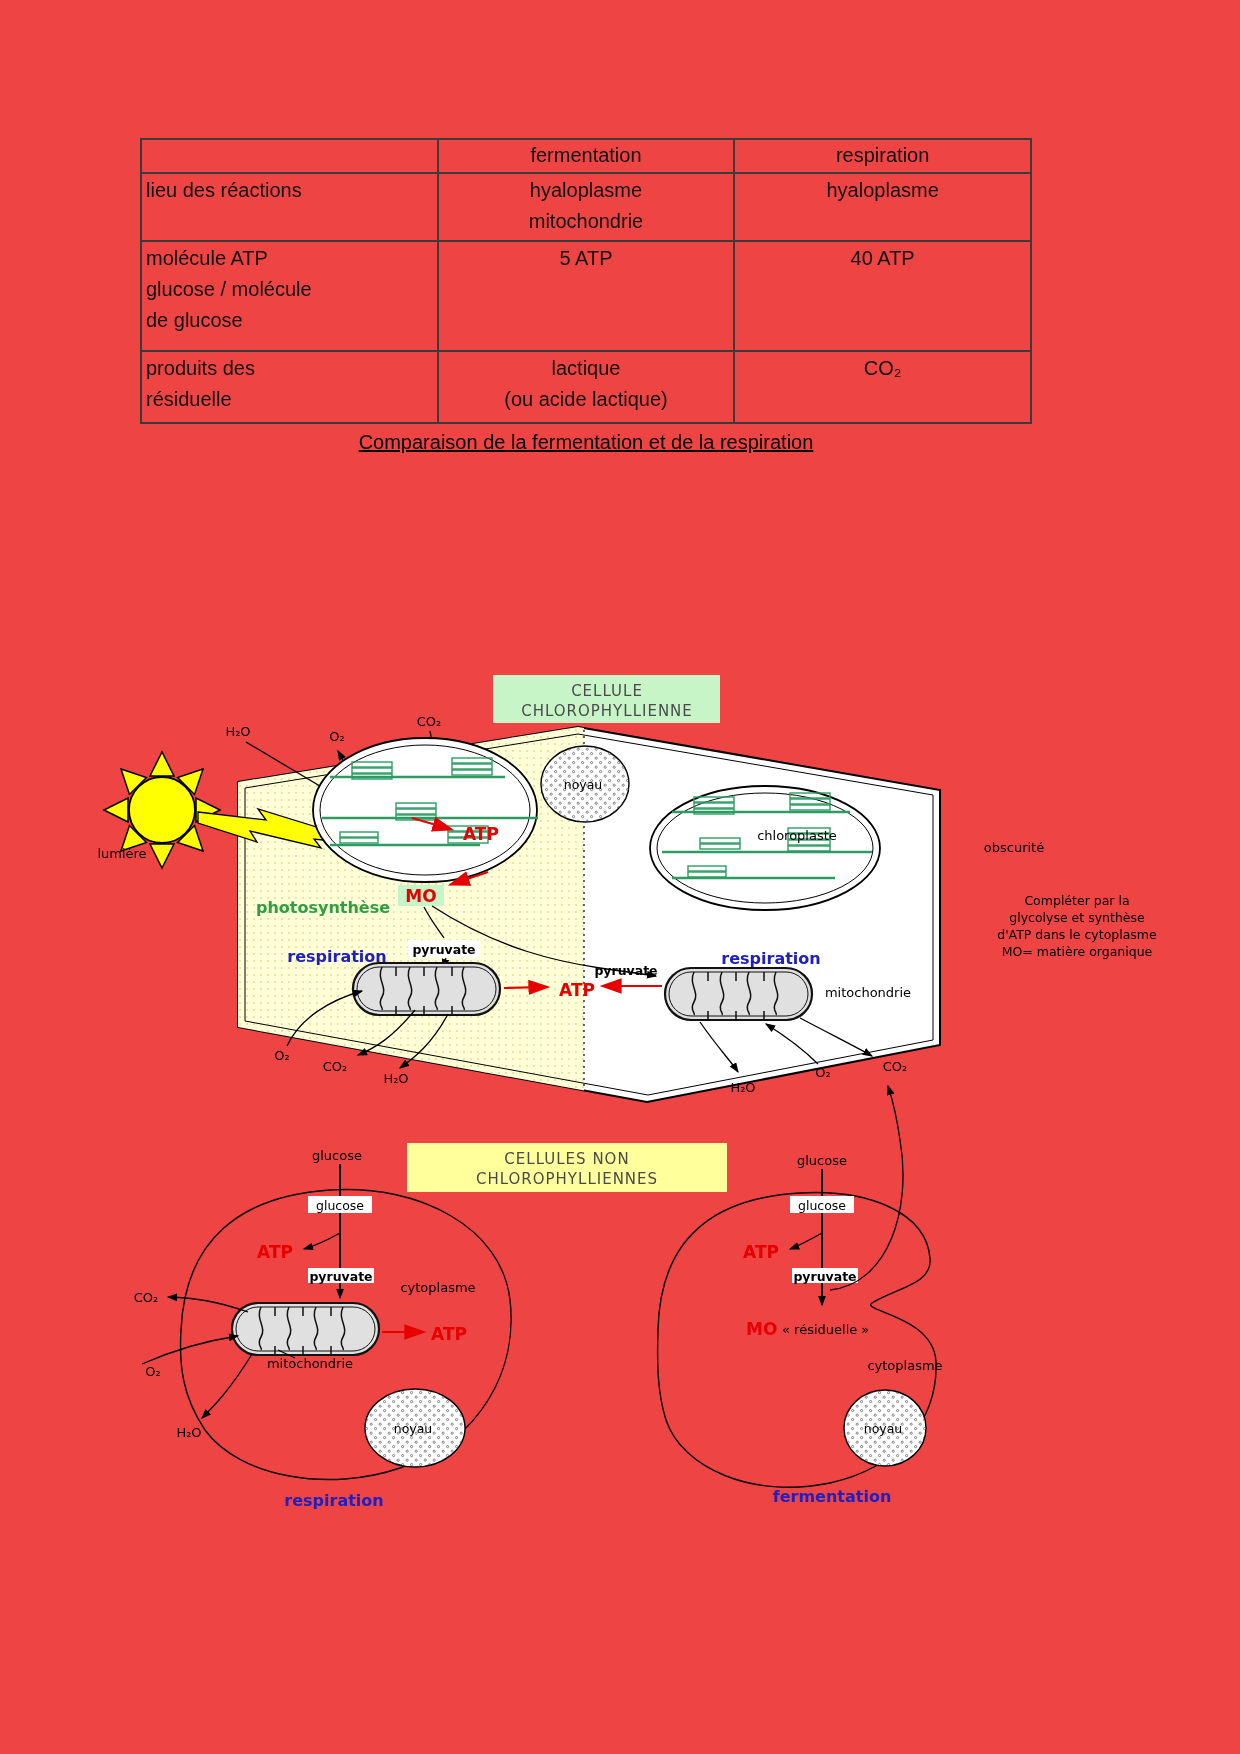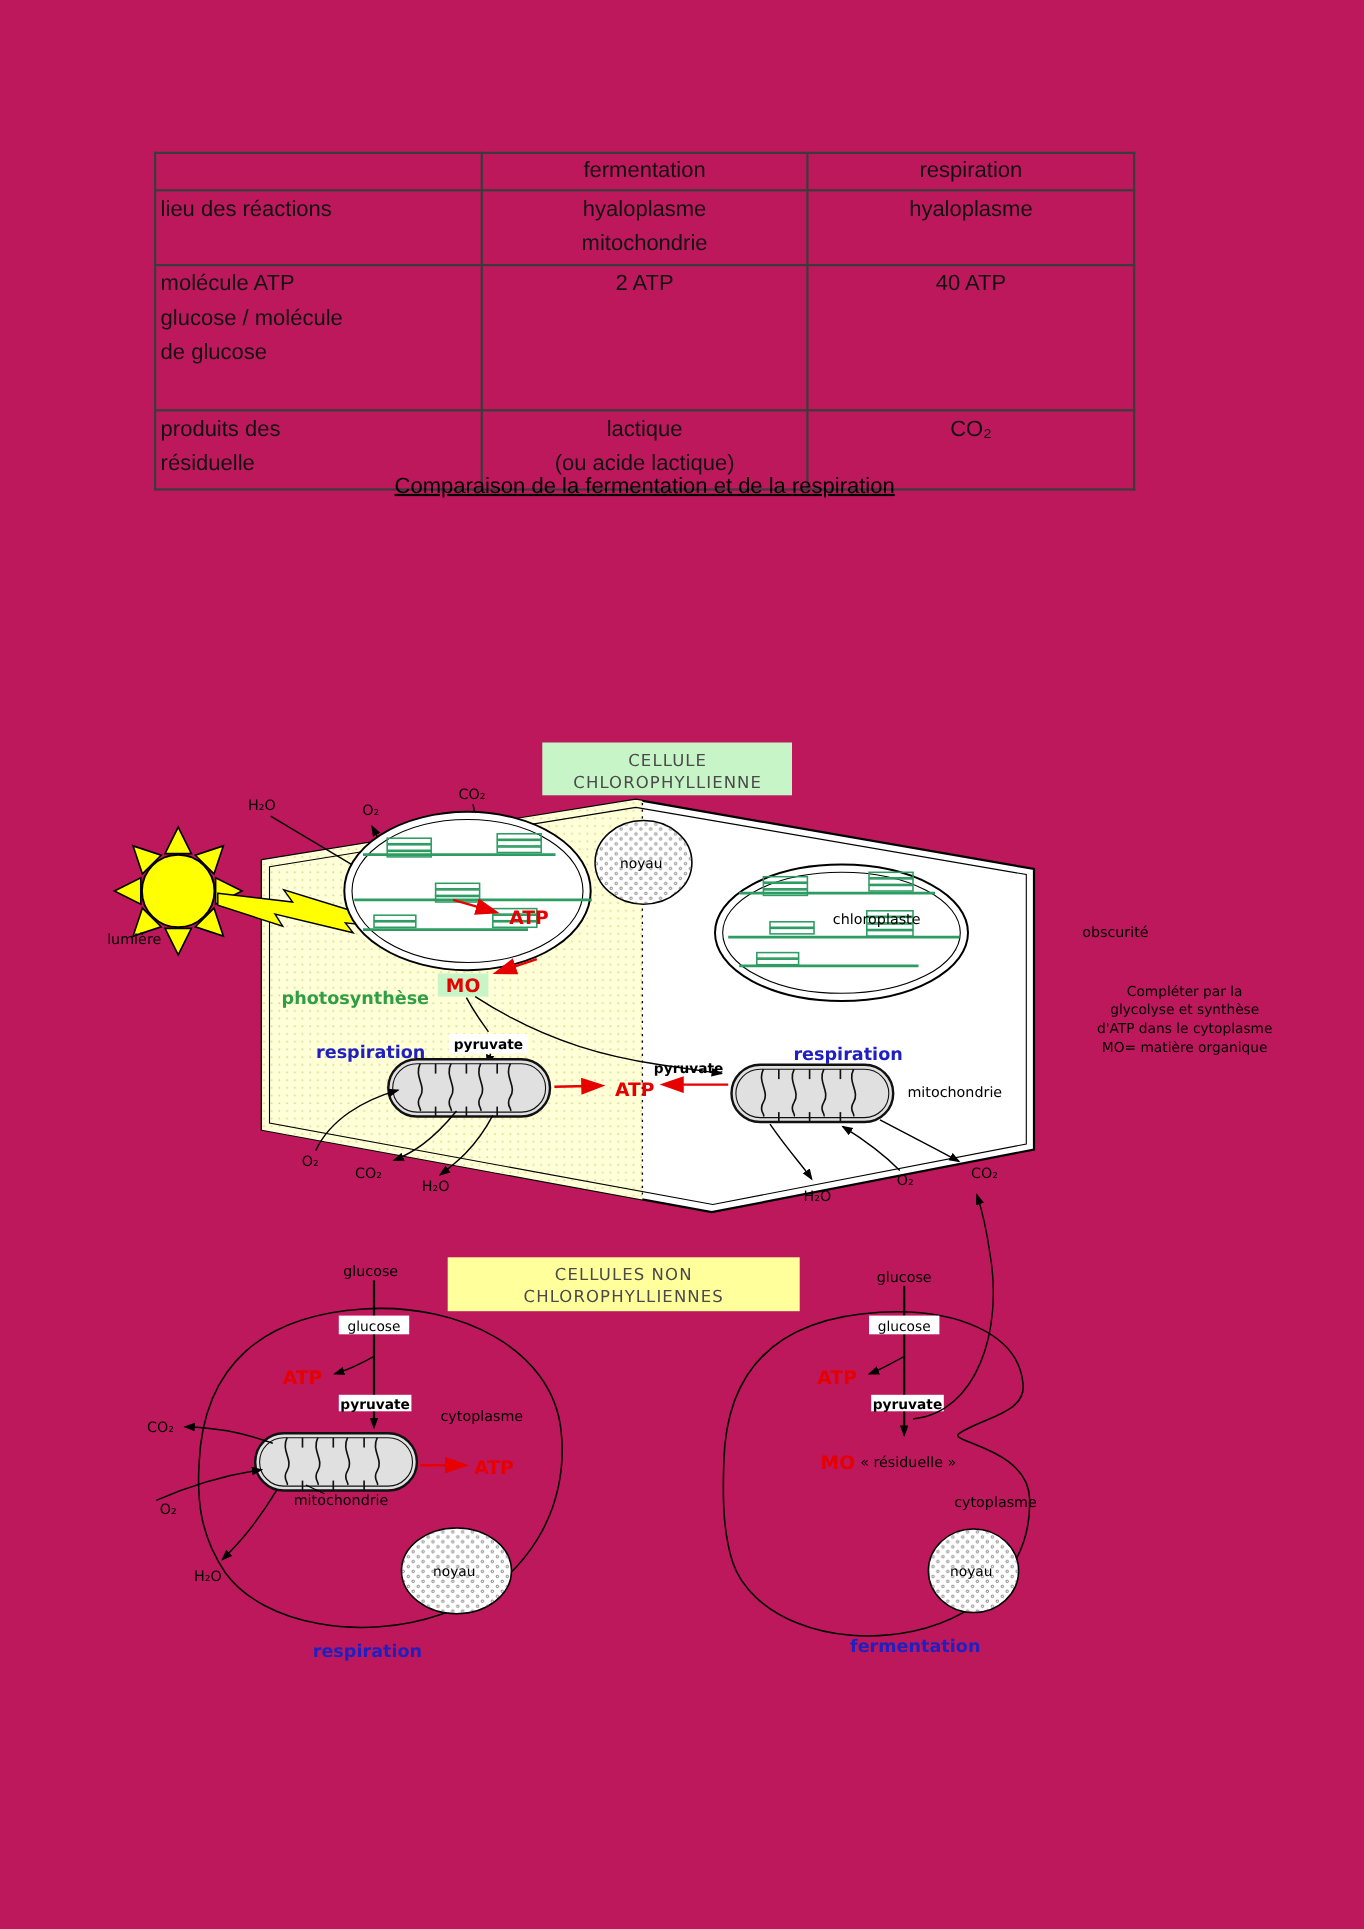--- a/index.html
+++ b/index.html
@@ -1,16 +1,16 @@
 <!DOCTYPE html>
 <html><head>
 <meta charset="utf-8">
 <style>
   html,body{margin:0;padding:0;background:#888;}
-  .page{position:relative;width:1240px;height:1754px;background:#be185d;overflow:hidden;
+  .page{position:relative;width:1240px;height:1754px;background:#ef4444;overflow:hidden;
         font-family:"Liberation Sans", sans-serif;}
   
   table.cmp{position:absolute;left:140px;top:138px;border-collapse:collapse;table-layout:fixed;
             width:892px;font-size:20px;color:#111;}
   table.cmp td,table.cmp th{border:2px solid #3b3b3b;vertical-align:top;padding:1px 4px;
             font-weight:normal;line-height:31px;}
   td.lab{width:292px;text-align:left;padding-left:10px;}
   td.v2{width:368px;text-align:center;}
   td.v3{width:232px;text-align:center;}
   tr.hdr th{height:30px;text-align:center;line-height:28px;}
@@ -47,28 +47,28 @@
             <div>lieu des réactions</div>
           </td>
       <td class="v2">
         <div>hyaloplasme</div>
         <div>mitochondrie</div>
       </td>
       <td class="v3">
             <div>hyaloplasme</div>
           </td>
     </tr>
-    <tr style="height:132px;padding-left:45px;">
+    <tr style="height:110px;padding-left:45px;">
       <td class="lab">
         <div>molécule ATP</div>
         <div>glucose / molécule</div>
         <div>de glucose</div>
       </td>
       <td class="v2">
-            <div>2 ATP</div>
+            <div>5 ATP</div>
           </td>
       <td class="v3">
             <div>40 ATP</div>
           </td>
     </tr>
     <tr style="height:72px;padding-left:28px;">
       <td class="lab">
         <div>produits des</div>
         <div>résiduelle</div>
       </td>

